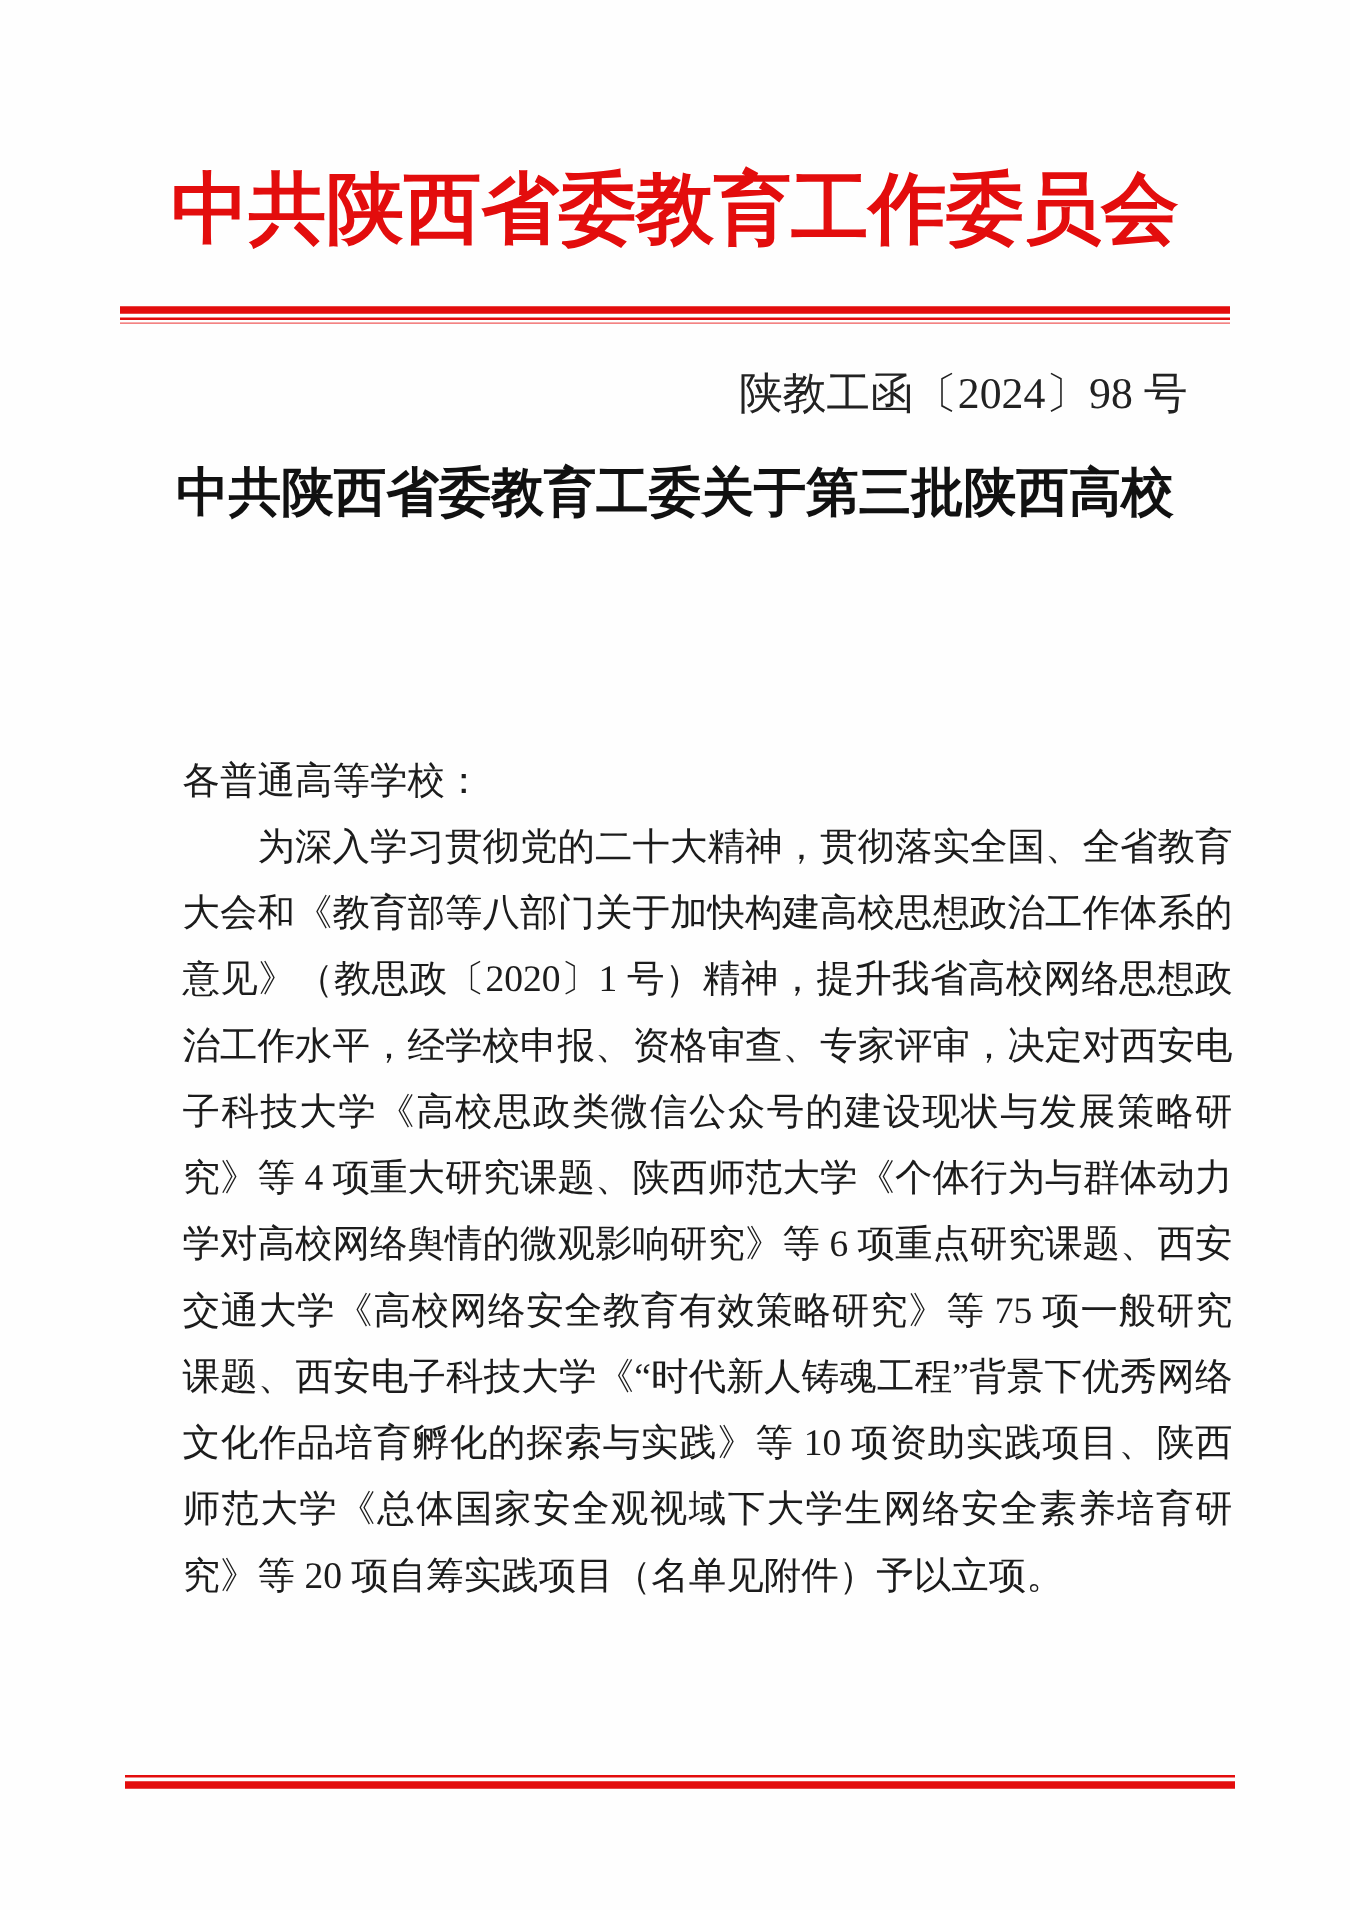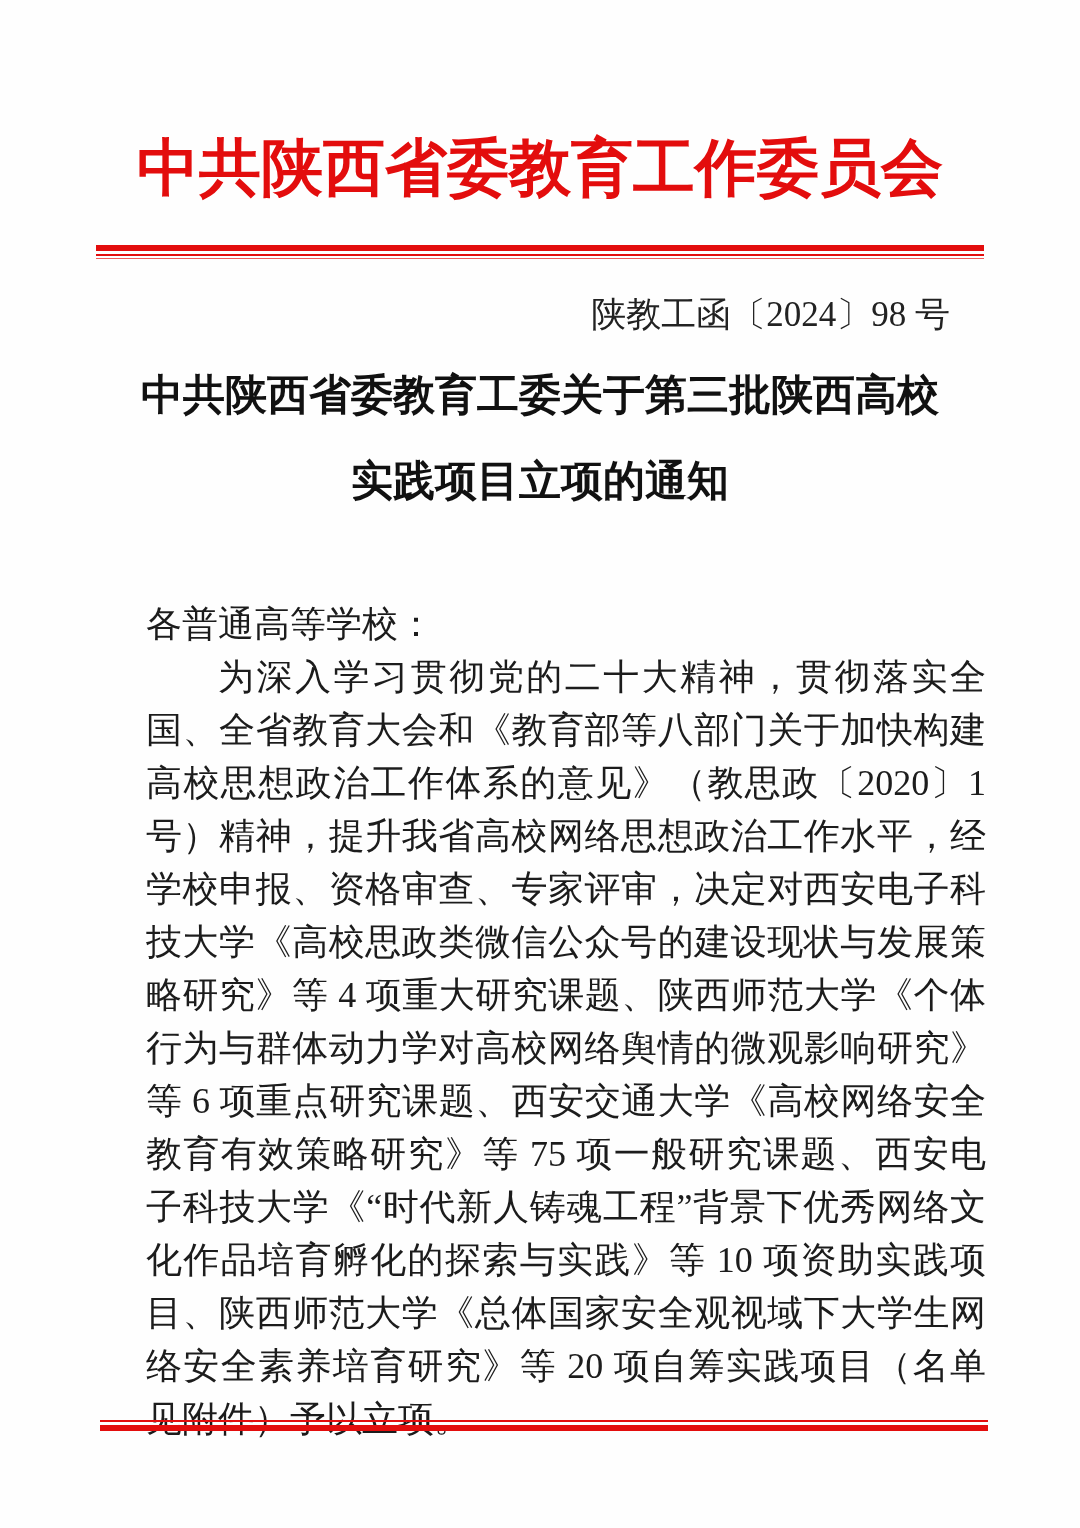--- a/index.html
+++ b/index.html
@@ -67,21 +67,21 @@
     color: #111111;
   }
   .doc-title .title-line { white-space: nowrap; }
 
   
   .body-text {
     position: absolute;
     top: 598px;
     left: 146px;
     width: 840px;
-    font-size: 36px;
+    font-size: 30px;
     line-height: 53px;
     color: #1c1c1c;
   }
   .salutation { margin: 0; }
   .body-text p.para {
     margin: 0;
     text-indent: 2em;
     text-align: justify;
     text-justify: inter-character;
   }
@@ -109,21 +109,20 @@
     <div class="gap-a"></div>
     <div class="bar-mid"></div>
     <div class="gap-b"></div>
     <div class="bar-thin"></div>
   </div>
 
   <div class="doc-number">陕教工函〔2024〕98 号</div>
 
   <div class="doc-title">
     <div class="title-line">中共陕西省委教育工委关于第三批陕西高校</div>
-    <div class="title-line">实践项目立项的通知</div>
   </div>
 
   <div class="body-text">
     <p class="salutation">各普通高等学校：</p>
     <p class="para">为深入学习贯彻党的二十大精神，贯彻落实全国、全省教育大会和《教育部等八部门关于加快构建高校思想政治工作体系的意见》（教思政〔2020〕1 号）精神，提升我省高校网络思想政治工作水平，经学校申报、资格审查、专家评审，决定对西安电子科技大学《高校思政类微信公众号的建设现状与发展策略研究》等 4 项重大研究课题、陕西师范大学《个体行为与群体动力学对高校网络舆情的微观影响研究》等 6 项重点研究课题、西安交通大学《高校网络安全教育有效策略研究》等 75 项一般研究课题、西安电子科技大学《“时代新人铸魂工程”背景下优秀网络文化作品培育孵化的探索与实践》等 10 项资助实践项目、陕西师范大学《总体国家安全观视域下大学生网络安全素养培育研究》等 20 项自筹实践项目（名单见附件）予以立项。</p>
   </div>
 
   <div class="rule-bottom">
     <div class="bar-thin"></div>
     <div class="gap-a"></div>

